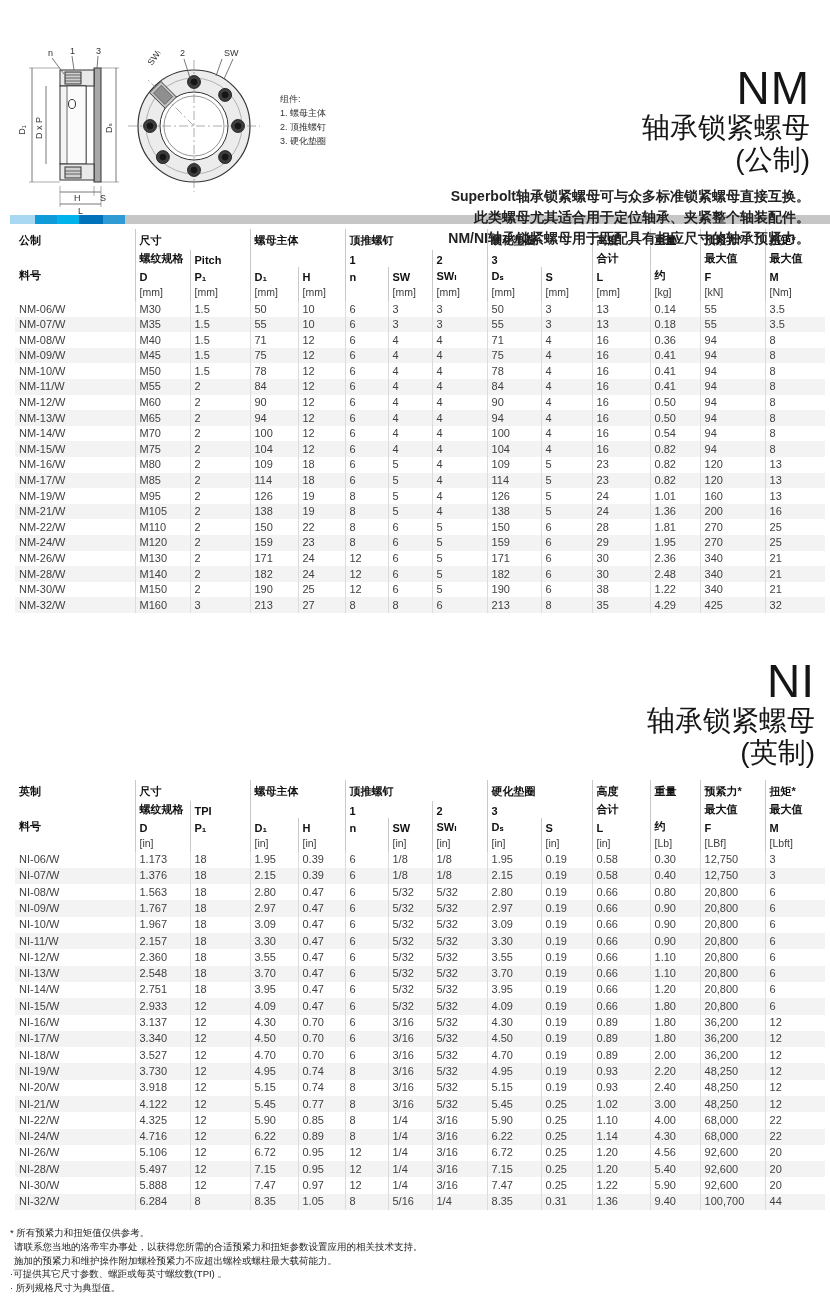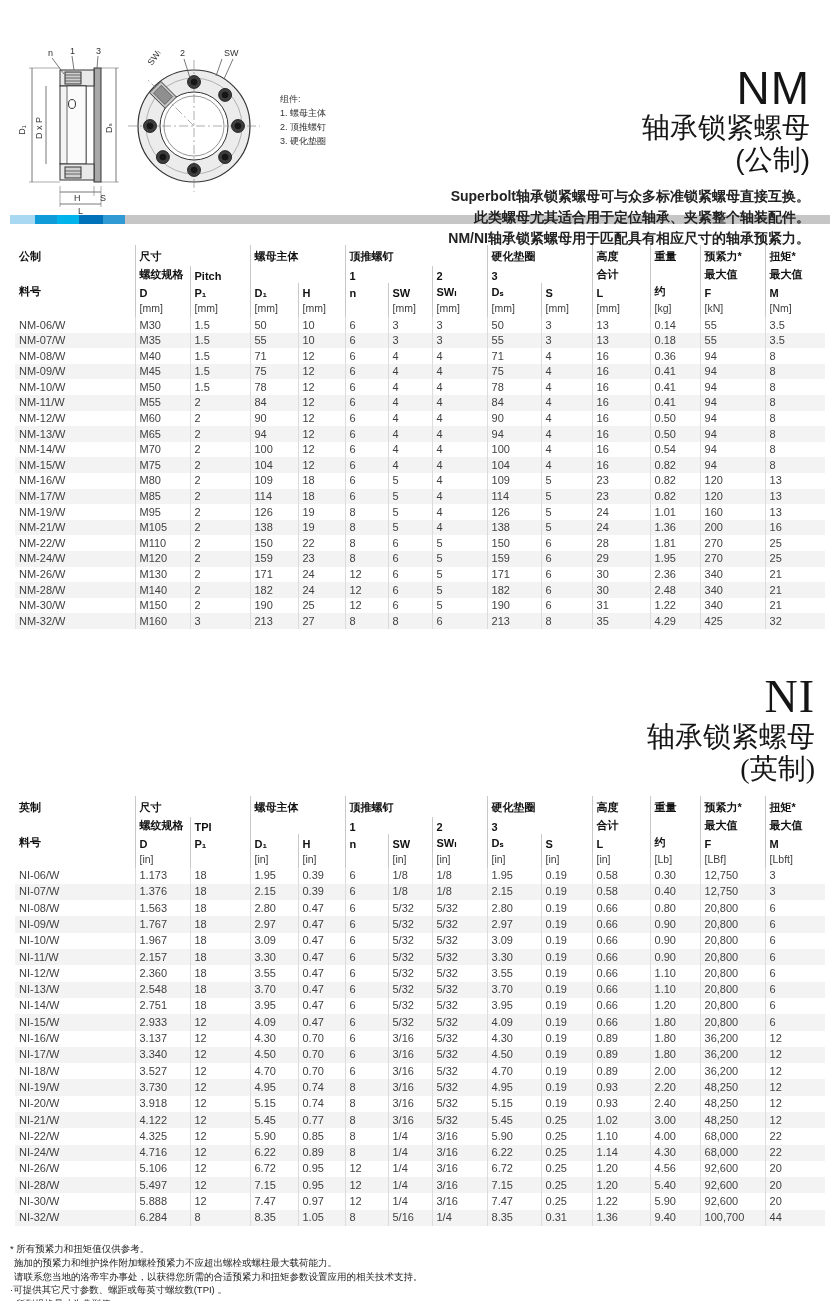--- a/index.html
+++ b/index.html
@@ -27,21 +27,21 @@
   table.spec thead tr.r2 th{height:13px;}
   table.spec thead tr.r3 th{height:14px;}
   table.spec thead tr.r4 th{height:13px;font-weight:normal;color:#3c3c3c;font-size:10.5px;padding-bottom:3px;}
   table.spec td{padding:1.5px 4px;color:#3f3f3f;line-height:12.6px;white-space:nowrap;}
   table.spec tbody tr:nth-child(even){background:#f3f3f3;}
   table.spec tbody td + td{border-left:1px solid #dcdcdc;}
   th.gb,th.sb{border-left:1px solid #c9c9c9;}
   #ni-table{margin-top:10px;}
   #ni-table td{line-height:13.3px;}
   
-  .ni-head{margin:44px 15px 10px 0;font-family:Liberation Serif, serif;}
+  .ni-head{margin:44px 15px 10px 0;}
   
   .notes{margin:16px 0 0 10px;font-size:9.5px;line-height:1.45;color:#222;}
   .notes .indent{padding-left:4px;}
   svg text{font-family:"Liberation Sans","DejaVu Sans",sans-serif;}
 </style>
 </head>
 <body>
 
 <div class="top">
 
@@ -154,21 +154,21 @@
 
 <div class="bar">
   <span class="s1" style="background: rgb(169, 216, 242);"></span>
   <span class="s2" style="background: rgb(15, 154, 216);"></span>
   <span class="s3" style="background: rgb(0, 179, 234);"></span>
   <span class="s4" style="background: rgb(0, 114, 185);"></span>
   <span class="s5" style="background: rgb(47, 154, 211);"></span>
   <span class="rest" style="background: rgb(198, 198, 198);"></span>
 </div>
 
-<table class="spec" id="nm-table" style="margin-top:21px">
+<table class="spec" id="nm-table" style="margin-top:5px">
   <colgroup>
     <col style="width:120px">
       <col style="width:55px">
       <col style="width:60px">
     <col style="width:48px">
       <col style="width:47px">
       <col style="width:43px">
     <col style="width:44px">
       <col style="width:55px">
       <col style="width:54px">
@@ -529,21 +529,21 @@
         <td>NM-30/W</td>
         <td>M150</td>
         <td>2</td>
         <td>190</td>
         <td>25</td>
         <td>12</td>
         <td>6</td>
         <td>5</td>
         <td>190</td>
         <td>6</td>
-        <td>31</td>
+        <td>38</td>
         <td>1.22</td>
         <td>340</td>
         <td>21</td>
       </tr>
       <tr>
         <td>NM-32/W</td>
         <td>M160</td>
         <td>3</td>
         <td>213</td>
         <td>27</td>
@@ -992,17 +992,17 @@
         <td>1.36</td>
         <td>9.40</td>
         <td>100,700</td>
         <td>44</td>
       </tr>
     </tbody>
 </table>
 
 <div class="notes">
   <div>* 所有预紧力和扭矩值仅供参考。</div>
+  <div class="indent">请联系您当地的洛帝牢办事处，以获得您所需的合适预紧力和扭矩参数设置应用的相关技术支持。</div>
   <div class="indent">施加的预紧力和维护操作附加螺栓预紧力不应超出螺栓或螺柱最大载荷能力。</div>
-  <div class="indent">请联系您当地的洛帝牢办事处，以获得您所需的合适预紧力和扭矩参数设置应用的相关技术支持。</div>
   <div>·可提供其它尺寸参数、螺距或每英寸螺纹数(TPI) 。</div>
   <div>· 所列规格尺寸为典型值。</div>
 </div>
 
 </body></html>

